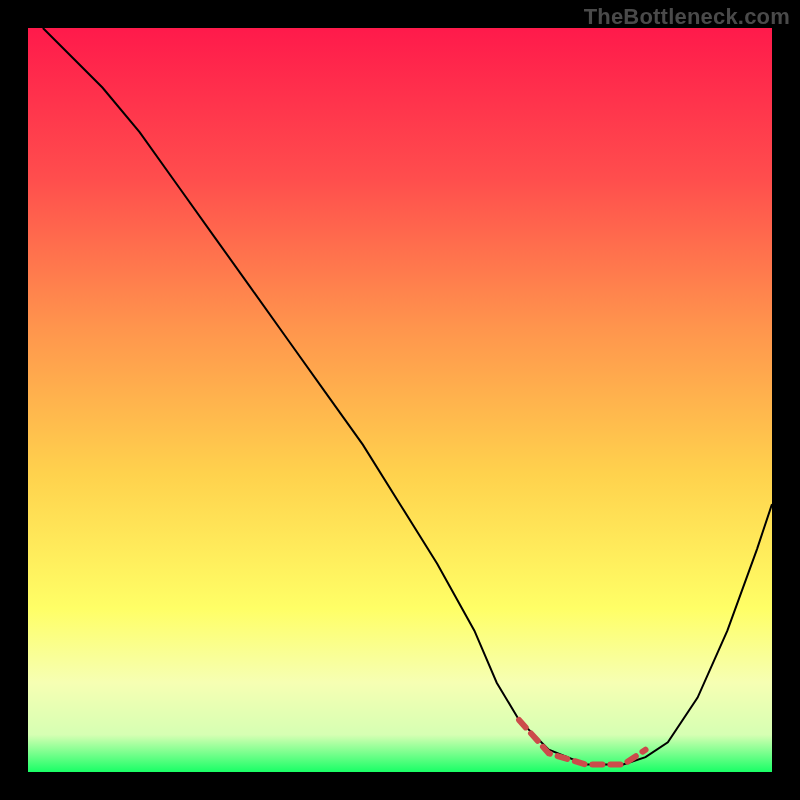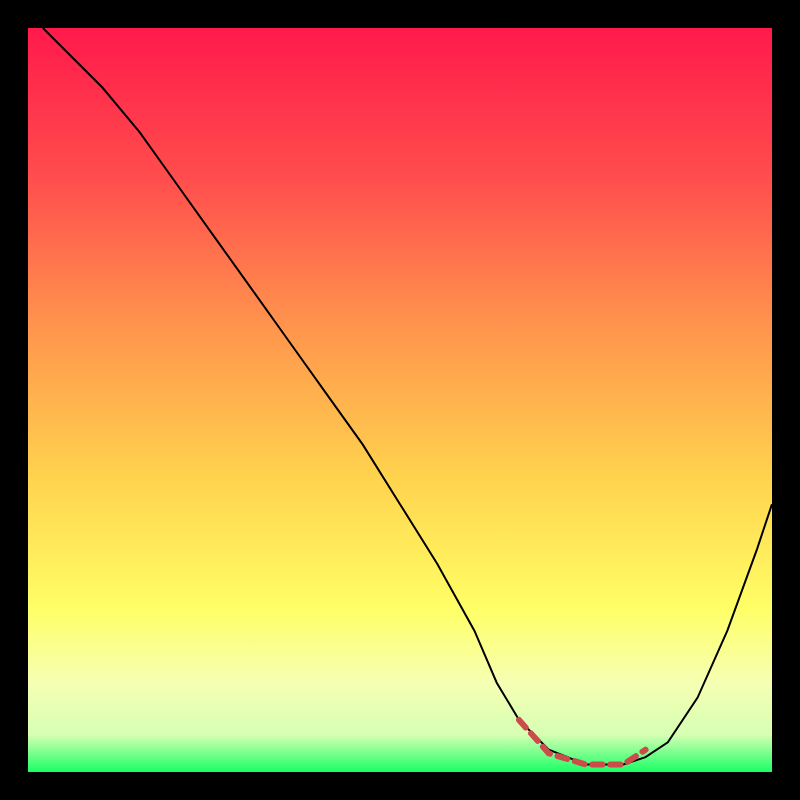--- a/index.html
+++ b/index.html
@@ -25,20 +25,21 @@
     left: 28px;
     top: 28px;
     width: 744px;
     height: 744px;
   }
   svg { display: block; }
 </style>
 </head>
 <body>
 <div class="frame">
+  <div class="watermark">TheBottleneck.com</div>
   <div class="plot">
     <svg id="chart-svg" width="744" height="744" viewBox="0 0 744 744">
         <defs>
           <linearGradient id="bg-grad" x1="0" y1="0" x2="0" y2="1">
             <stop offset="0%" stop-color="#ff1a4b"></stop>
             <stop offset="20%" stop-color="#ff4d4d"></stop>
             <stop offset="40%" stop-color="#ff944d"></stop>
             <stop offset="60%" stop-color="#ffd24d"></stop>
             <stop offset="78%" stop-color="#ffff66"></stop>
             <stop offset="88%" stop-color="#f6ffb3"></stop>

